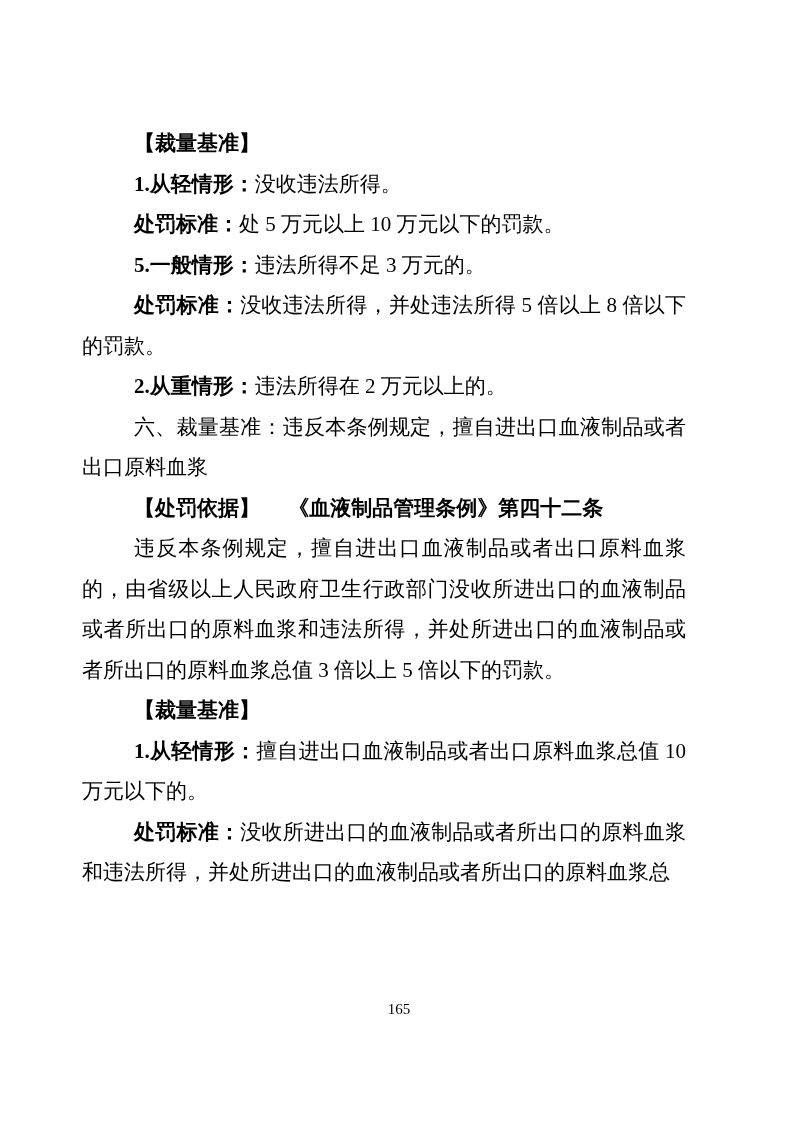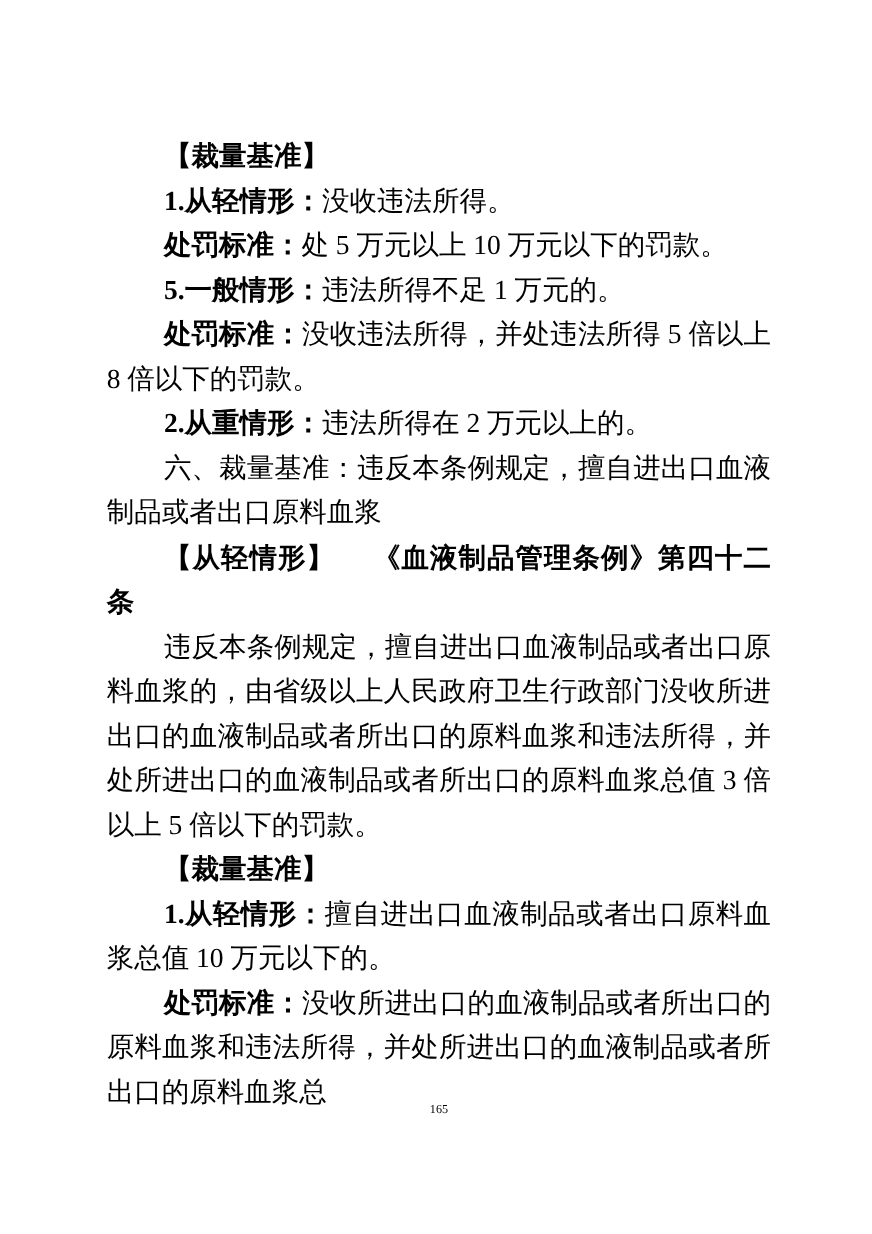--- a/index.html
+++ b/index.html
@@ -11,24 +11,24 @@
     position: relative;
     width: 793px;
     height: 1122px;
     background: #ffffff;
     overflow: hidden;
     font-family: "Liberation Serif", "DejaVu Serif", serif;
     color: #000000;
   }
   .content {
     position: absolute;
-    left: 97px;
+    left: 82px;
     top: 123px;
     width: 604px;
-    font-size: 25px;
+    font-size: 21px;
     line-height: 40.5px;
     text-align: justify;
     text-justify: inter-ideograph;
   }
   .para {
     margin: 0;
     padding: 0;
     text-indent: 52px;
   }
   .b {
@@ -37,46 +37,46 @@
   .gap {
     display: inline-block;
     width: 1.35em;
   }
   .page-number {
     position: absolute;
     left: 97px;
     top: 998px;
     width: 604px;
     text-align: center;
-    font-size: 11px;
+    font-size: 15px;
     line-height: 22px;
   }
 </style>
 </head>
 <body>
 
 <div class="page">
   <div class="content">
 
     <p class="para"><span class="b">【裁量基准】</span></p>
 
     <p class="para"><span class="b">1.从轻情形：</span><span>没收违法所得。</span></p>
 
     <p class="para"><span class="b">处罚标准：</span><span>处 5 万元以上 10 万元以下的罚款。</span></p>
 
-    <p class="para"><span class="b">5.一般情形：</span><span>违法所得不足 1 万元的。</span></p>
+    <p class="para"><span class="b">5.一般情形：</span><span>违法所得不足 3 万元的。</span></p>
 
     <p class="para"><span class="b">处罚标准：</span><span>没收违法所得，并处违法所得 5 倍以上 8 倍以下的罚款。</span></p>
 
     <p class="para"><span class="b">2.从重情形：</span><span>违法所得在 2 万元以上的。</span></p>
 
 
     <p class="para"><span>六、裁量基准：违反本条例规定，擅自进出口血液制品或者出口原料血浆</span></p>
 
-    <p class="para"><span class="b">【从轻情形】</span><span class="gap"></span><span class="b">《血液制品管理条例》第四十二条</span></p>
+    <p class="para"><span class="b">【处罚依据】</span><span class="gap"></span><span class="b">《血液制品管理条例》第四十二条</span></p>
 
     <p class="para"><span>违反本条例规定，擅自进出口血液制品或者出口原料血浆的，由省级以上人民政府卫生行政部门没收所进出口的血液制品或者所出口的原料血浆和违法所得，并处所进出口的血液制品或者所出口的原料血浆总值 3 倍以上 5 倍以下的罚款。</span></p>
 
     <p class="para"><span class="b">【裁量基准】</span></p>
 
     <p class="para"><span class="b">1.从轻情形：</span><span>擅自进出口血液制品或者出口原料血浆总值 10 万元以下的。</span></p>
 
     <p class="para"><span class="b">处罚标准：</span><span>没收所进出口的血液制品或者所出口的原料血浆和违法所得，并处所进出口的血液制品或者所出口的原料血浆总</span></p>
 
   </div>

